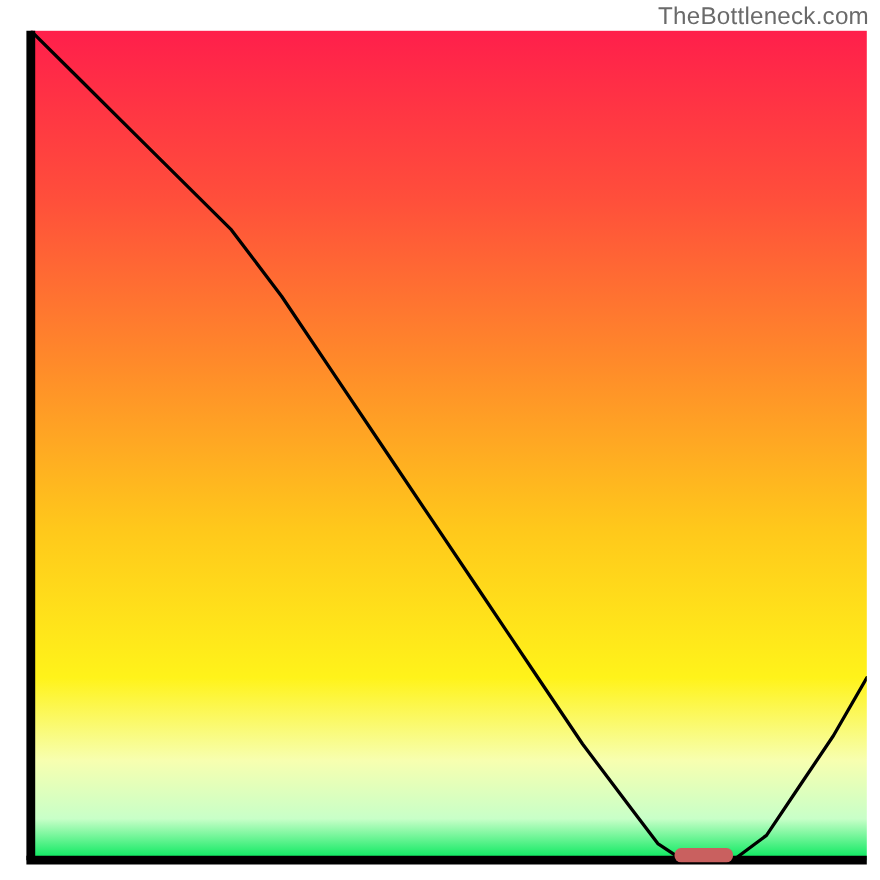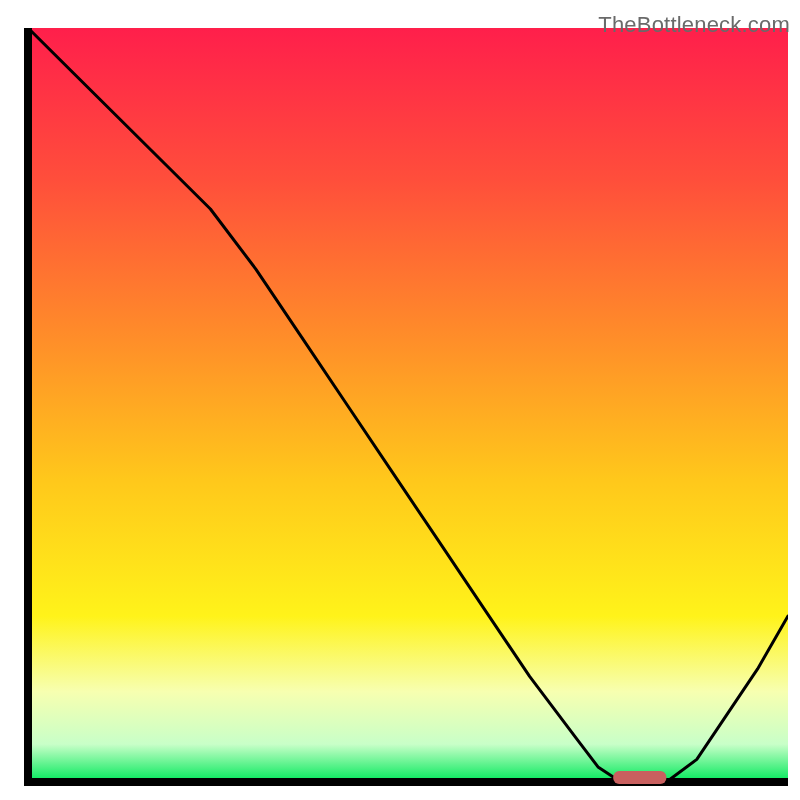--- a/index.html
+++ b/index.html
@@ -11,21 +11,21 @@
     overflow: hidden;
     font-family: Arial, Helvetica, sans-serif;
   }
   .wrap {
     position: relative;
     width: 800px;
     height: 800px;
   }
   .watermark {
     position: absolute;
-    top: 12px;
+    top: 2px;
     right: 10px;
     color: #6a6a6a;
     font-size: 22px;
     font-weight: 500;
     letter-spacing: 0.2px;
     user-select: none;
   }
   svg {
     display: block;
   }

